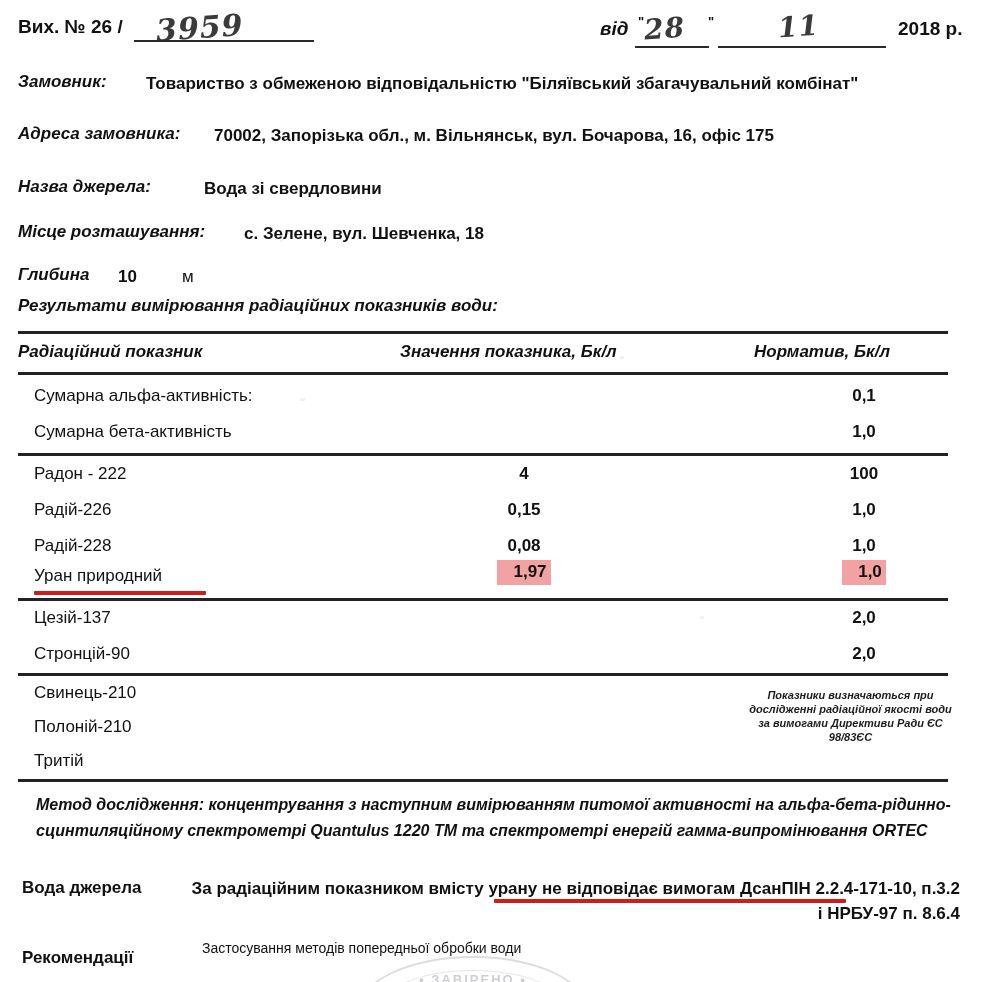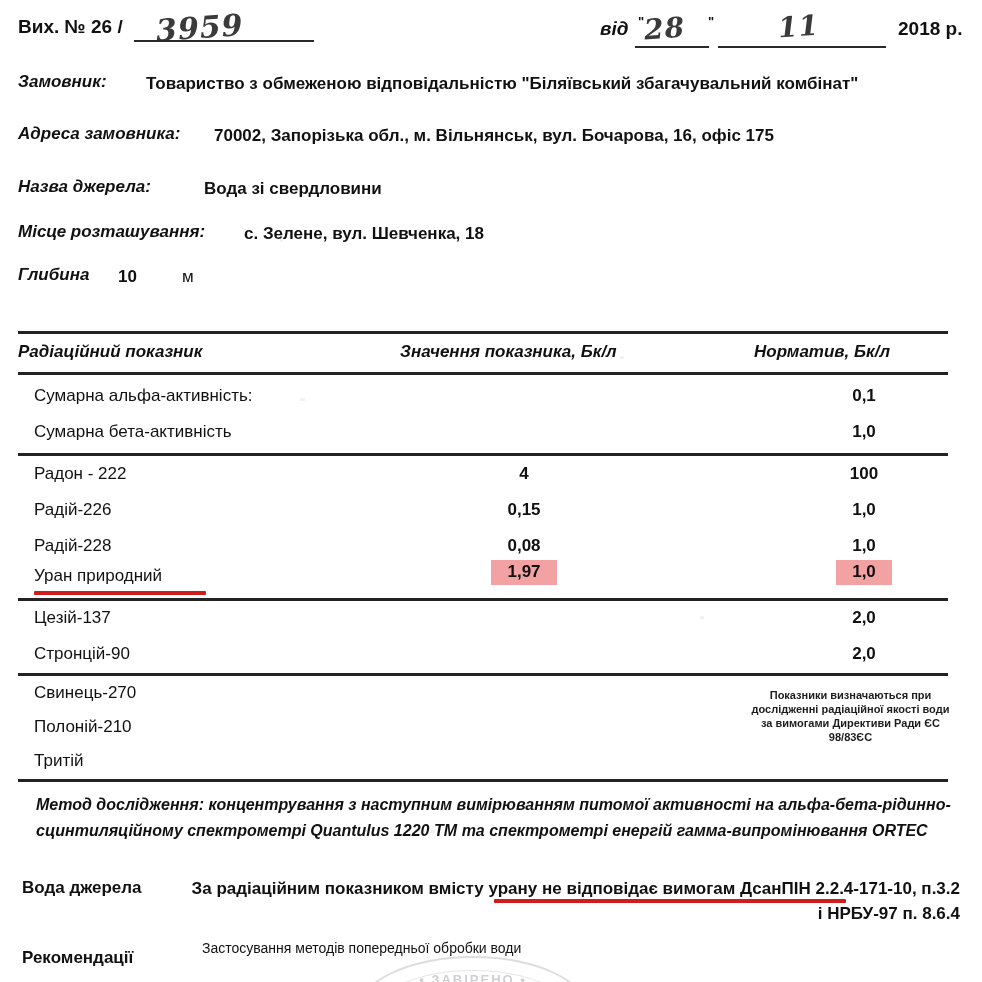--- a/index.html
+++ b/index.html
@@ -125,21 +125,21 @@
   .td-norm {
     position: absolute;
     left: 760px; width: 140px;
     top: 0;
     text-align: center;
     font-weight: bold;
   }
   .hl {
     background: #f2a2a2;
     display: inline-block;
-    padding: 2px 16px 3px 16px;
+    padding: 2px 4px 3px 16px;
     line-height: 20px;
     position: relative;
     top: -2px;
   }
   .redline {
     position: absolute;
     height: 4px;
     background: #cf1d1d;
     border-radius: 1px;
   }
@@ -147,20 +147,21 @@
   
   .side-note {
     position: absolute;
     left: 748px; top: 688px;
     width: 205px;
     font-size: 11px;
     font-weight: bold;
     line-height: 14px;
     text-align: center;
     color: #1c1c1c;
+    font-style: italic;
   }
 
   
   .method {
     position: absolute;
     left: 36px; top: 792px;
     width: 920px;
     font-size: 16px;
     font-style: italic;
     font-weight: bold;
@@ -260,20 +261,21 @@
     <span class="field-label">Місце розташування:</span>
     <span class="field-value" style="left:226px; width:700px;">с. Зелене, вул. Шевченка, 18</span>
   </div>
 
   <div class="field" style="left:18px; top:265px; width:940px;">
     <span class="field-label">Глибина</span>
     <span class="field-value" style="left:100px;">10</span>
     <span class="field-value" style="left:164px; font-weight:normal;">м</span>
   </div>
 
+  <div class="section-title">Результати вимірювання радіаційних показників води:</div>
 
   <div class="rule rule-thick" style="top:331px;"></div>
 
   <div class="thead" style="top:342px;">
     <span class="th-name">Радіаційний показник</span>
     <span class="th-value">Значення показника, Бк/л</span>
     <span class="th-norm">Норматив, Бк/л</span>
   </div>
 
   <div class="rule rule-thick" style="top:372px;"></div>
@@ -327,21 +329,21 @@
 
   <div class="trow" style="top:644px;">
     <span class="td-name">Стронцій-90</span>
     <span class="td-value"></span>
     <span class="td-norm">2,0</span>
   </div>
 
   <div class="rule rule-thick" style="top:673px;"></div>
 
   <div class="trow" style="top:683px;">
-    <span class="td-name">Свинець-270</span>
+    <span class="td-name">Свинець-210</span>
     <span class="td-value"></span>
     <span class="td-norm"></span>
   </div>
 
   <div class="trow" style="top:717px;">
     <span class="td-name">Полоній-210</span>
     <span class="td-value"></span>
     <span class="td-norm"></span>
   </div>
 

